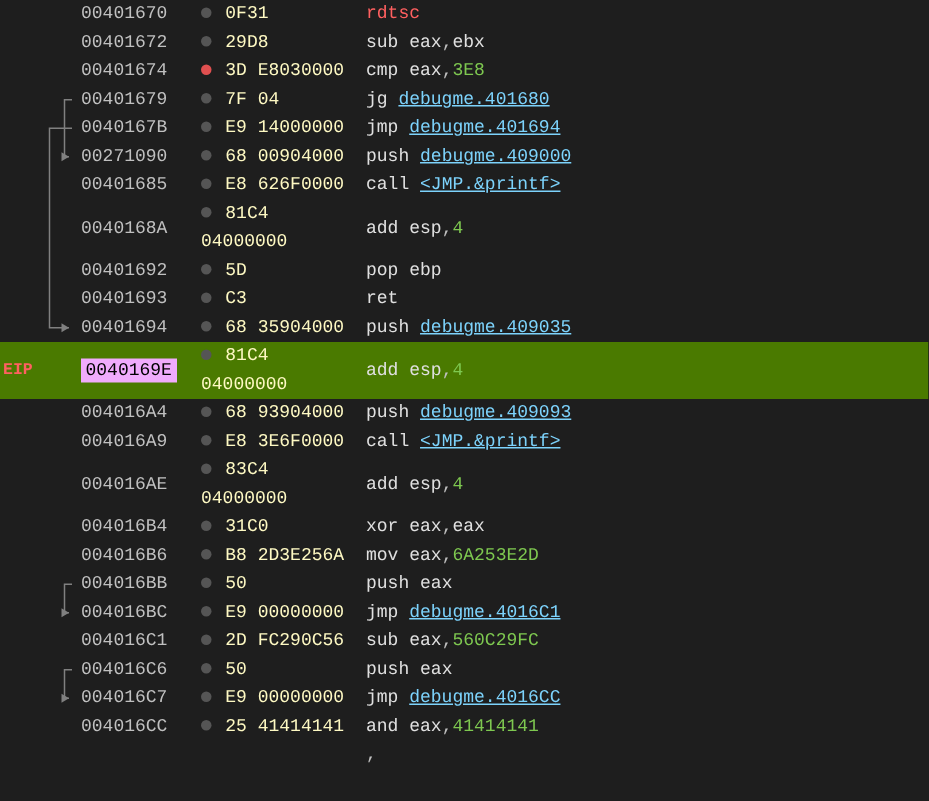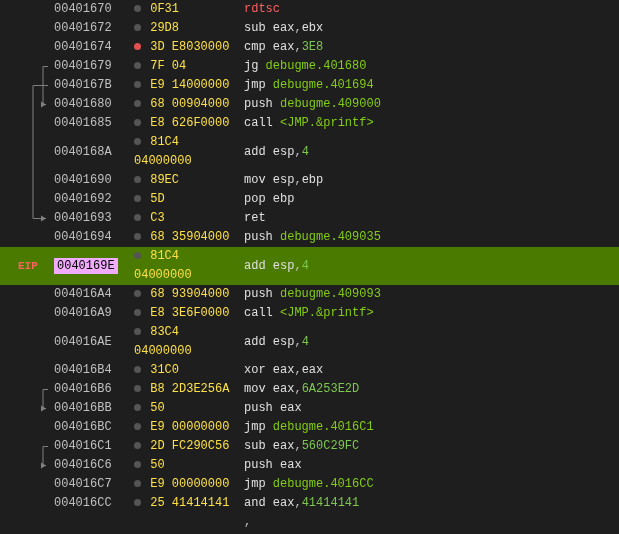--- a/index.html
+++ b/index.html
@@ -25,35 +25,35 @@
     .disasm-table tr {
       height: 19px;
       line-height: 19px;
     }
     .row-selected {
       background: #4a7a00 !important;
     }
     .col-arrow {
       width: 50px;
       min-width: 50px;
-      padding-left: 18px;
+      padding-left: 2px;
       color: #888;
       vertical-align: middle;
       position: relative;
     }
     .col-addr {
       width: 80px;
       min-width: 80px;
       color: #c0c0c0;
       padding: 0 4px;
     }
     .col-bytes {
       width: 110px;
       min-width: 110px;
-      color: #fde047;
+      color: #fef9c3;
       padding: 0 4px;
     }
     .col-instr {
       color: #c0c0c0;
       padding: 0 4px;
       white-space: nowrap;
     }
     .eip-label {
       color: #ff6060;
       font-size: 11px;
@@ -78,21 +78,21 @@
       width: 7px;
       height: 7px;
       background: #555;
       border-radius: 50%;
       margin-right: 2px;
       vertical-align: middle;
     }
     
     .c-red    { color: #ff6060; }
     .c-green  { color: #7ec850; }
-    .c-cyan   { color: #84cc16; }
+    .c-cyan   { color: #7dd3fc; text-decoration: underline; }
     .c-white  { color: #e0e0e0; }
     .svg-arrows {
       position: absolute;
       left: 0;
       top: 0;
       pointer-events: none;
     }
   </style>
 </head>
 <body>
@@ -125,41 +125,35 @@
           <td class="col-instr"><span class="c-white">jg</span> <span class="c-cyan">debugme.401680</span></td>
         </tr>
         <tr>
           <td class="col-arrow"></td>
           <td class="col-addr"><span>0040167B</span></td>
           <td class="col-bytes"><span class="dot-gray"></span><span> E9 14000000</span></td>
           <td class="col-instr"><span class="c-white">jmp</span> <span class="c-cyan">debugme.401694</span></td>
         </tr>
         <tr>
           <td class="col-arrow"></td>
-          <td class="col-addr"><span>00401680</span></td>
+          <td class="col-addr"><span>00271090</span></td>
           <td class="col-bytes"><span class="dot-gray"></span><span> 68 00904000</span></td>
           <td class="col-instr"><span class="c-white">push</span> <span class="c-cyan">debugme.409000</span></td>
         </tr>
         <tr>
           <td class="col-arrow"></td>
           <td class="col-addr"><span>00401685</span></td>
           <td class="col-bytes"><span class="dot-gray"></span><span> E8 626F0000</span></td>
           <td class="col-instr"><span class="c-white">call</span> <span class="c-cyan">&lt;JMP.&amp;printf&gt;</span></td>
         </tr>
         <tr>
           <td class="col-arrow"></td>
           <td class="col-addr"><span>0040168A</span></td>
           <td class="col-bytes"><span class="dot-gray"></span><span> 81C4 04000000</span></td>
           <td class="col-instr"><span class="c-white">add</span> <span class="c-white">esp</span>,<span class="c-green">4</span></td>
-        </tr>
-        <tr>
-          <td class="col-arrow"></td>
-          <td class="col-addr"><span>00401690</span></td>
-          <td class="col-bytes"><span class="dot-gray"></span><span> 89EC</span></td>
-          <td class="col-instr"><span class="c-white">mov</span> <span class="c-white">esp</span>,<span class="c-white">ebp</span></td>
         </tr>
         <tr>
           <td class="col-arrow"></td>
           <td class="col-addr"><span>00401692</span></td>
           <td class="col-bytes"><span class="dot-gray"></span><span> 5D</span></td>
           <td class="col-instr"><span class="c-white">pop</span> <span class="c-white">ebp</span></td>
         </tr>
         <tr>
           <td class="col-arrow"></td>
           <td class="col-addr"><span>00401693</span></td>

